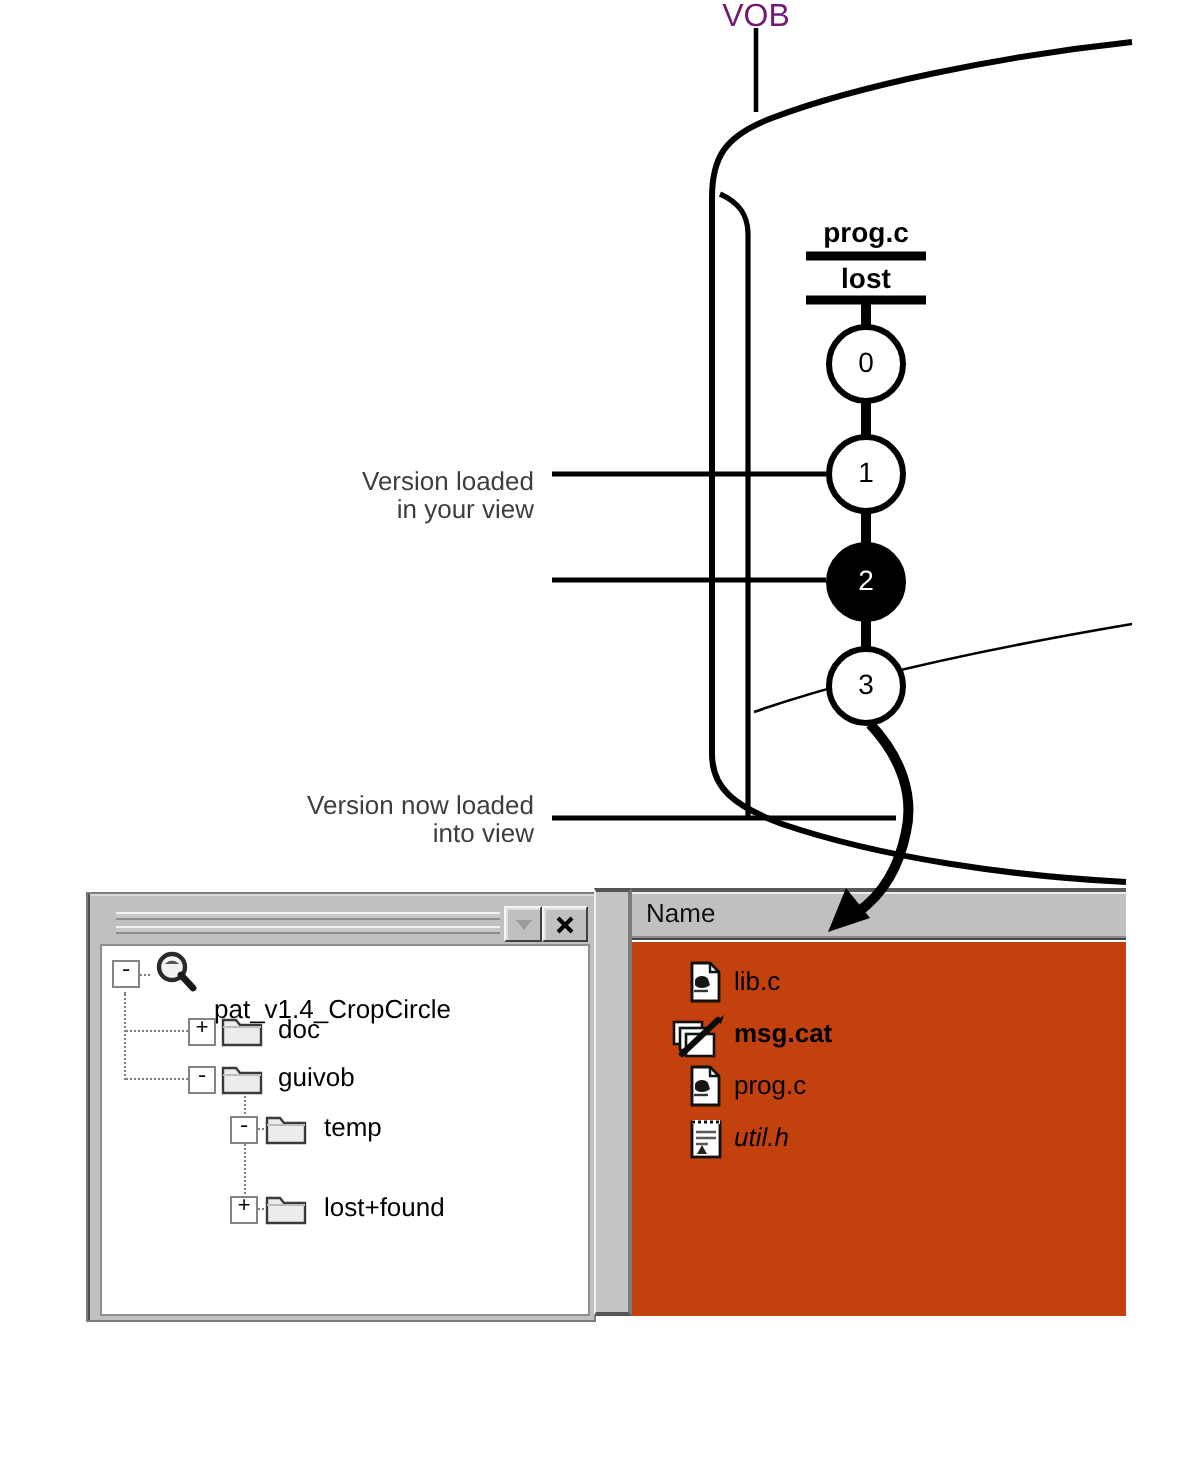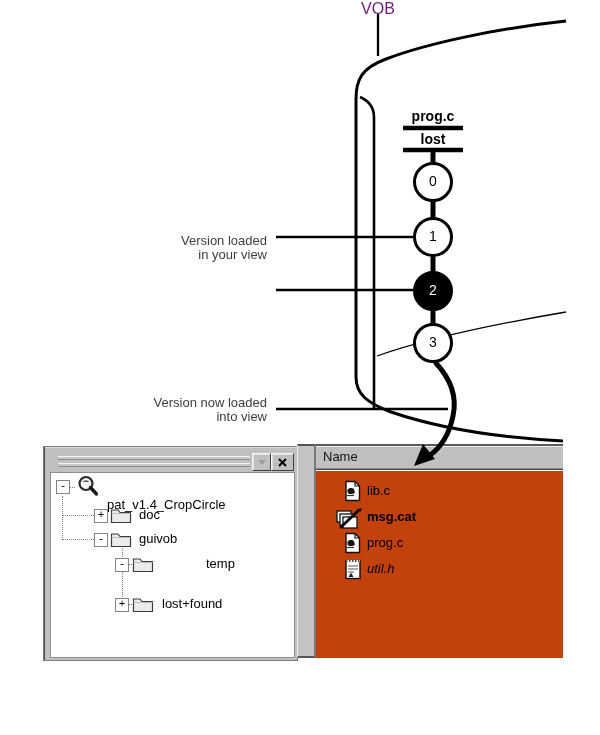--- a/index.html
+++ b/index.html
@@ -90,21 +90,21 @@
         <path d="M1.5 16.5 L1.5 4 L8 4 L10 6.5 L20.5 6.5 L20.5 16.5 Z" fill="#ececec" stroke="#3a3a3a" stroke-width="1.2"></path>
         <path d="M1.5 7.5 L20.5 7.5" stroke="#bdbdbd" stroke-width="1"></path>
       </svg>
       <div class="tree-label" style="left:88px;top:58px;">guivob</div>
 
       <div class="expander" style="left:64px;top:85px;">-</div>
       <svg class="abs" style="left:81px;top:82px;" width="22" height="18" viewBox="0 0 22 18">
         <path d="M1.5 16.5 L1.5 4 L8 4 L10 6.5 L20.5 6.5 L20.5 16.5 Z" fill="#ececec" stroke="#3a3a3a" stroke-width="1.2"></path>
         <path d="M1.5 7.5 L20.5 7.5" stroke="#bdbdbd" stroke-width="1"></path>
       </svg>
-      <div class="tree-label" style="left:111px;top:83px;margin-left:44px;">temp</div>
+      <div class="tree-label" style="left:111px;top:83px;">temp</div>
 
       <div class="expander" style="left:64px;top:125px;">+</div>
       <svg class="abs" style="left:81px;top:122px;" width="22" height="18" viewBox="0 0 22 18">
         <path d="M1.5 16.5 L1.5 4 L8 4 L10 6.5 L20.5 6.5 L20.5 16.5 Z" fill="#ececec" stroke="#3a3a3a" stroke-width="1.2"></path>
         <path d="M1.5 7.5 L20.5 7.5" stroke="#bdbdbd" stroke-width="1"></path>
       </svg>
       <div class="tree-label" style="left:111px;top:123px;">lost+found</div>
     </div>
   </div>
 

